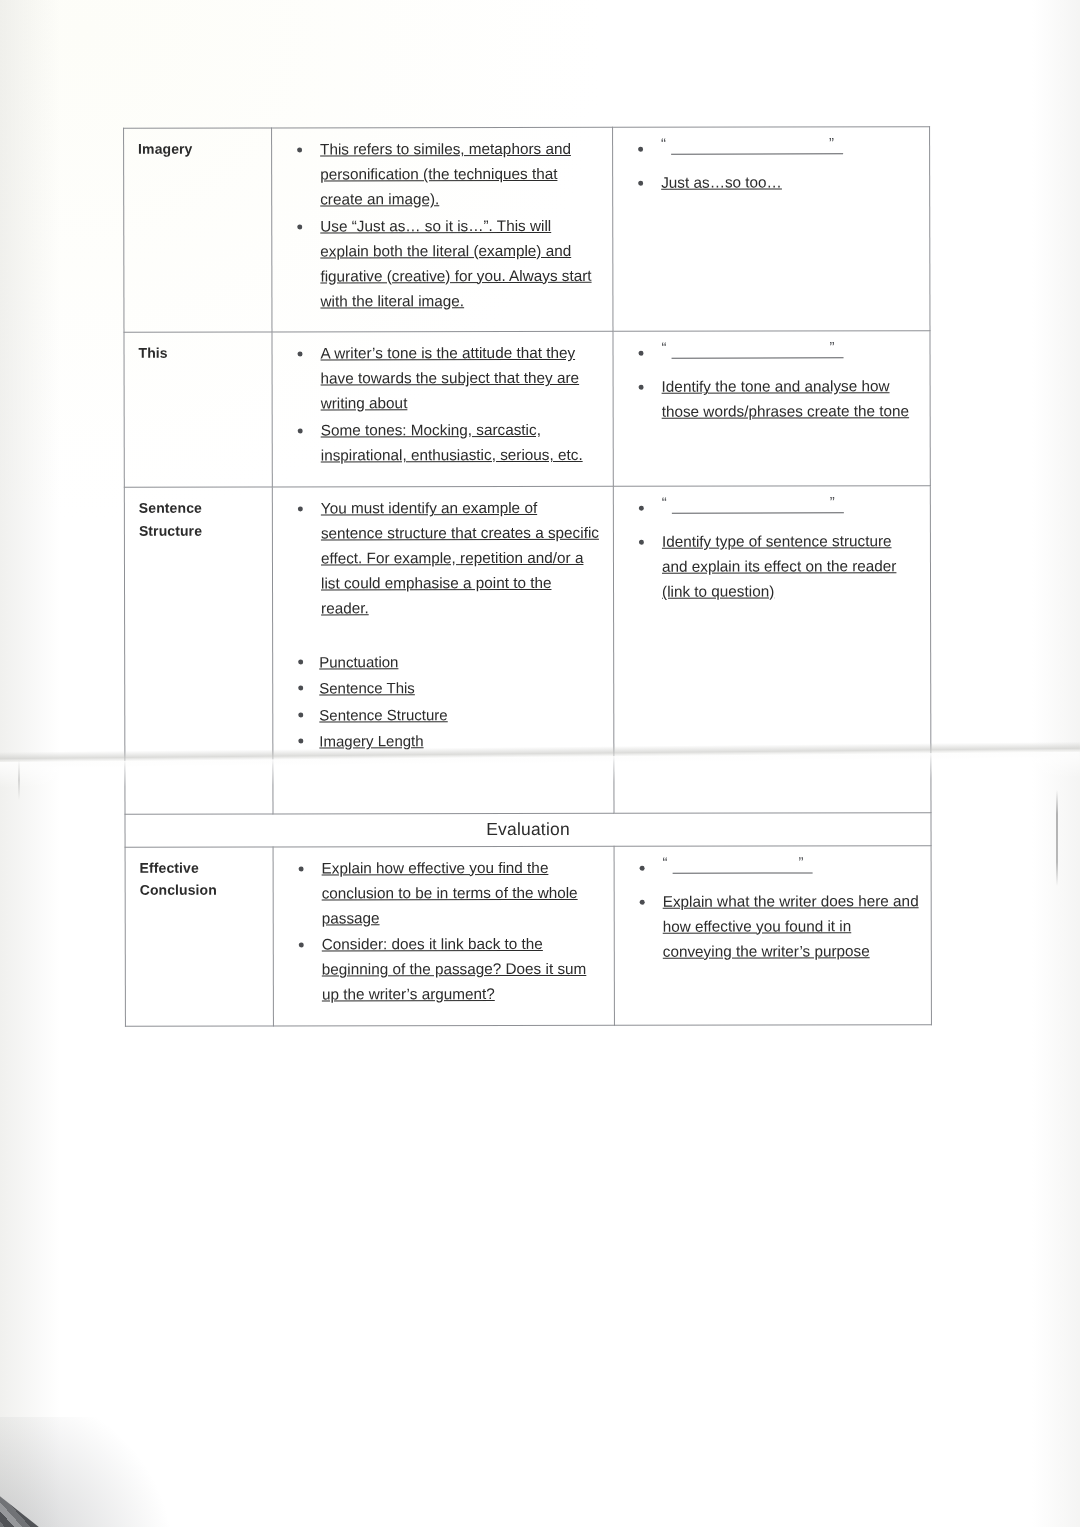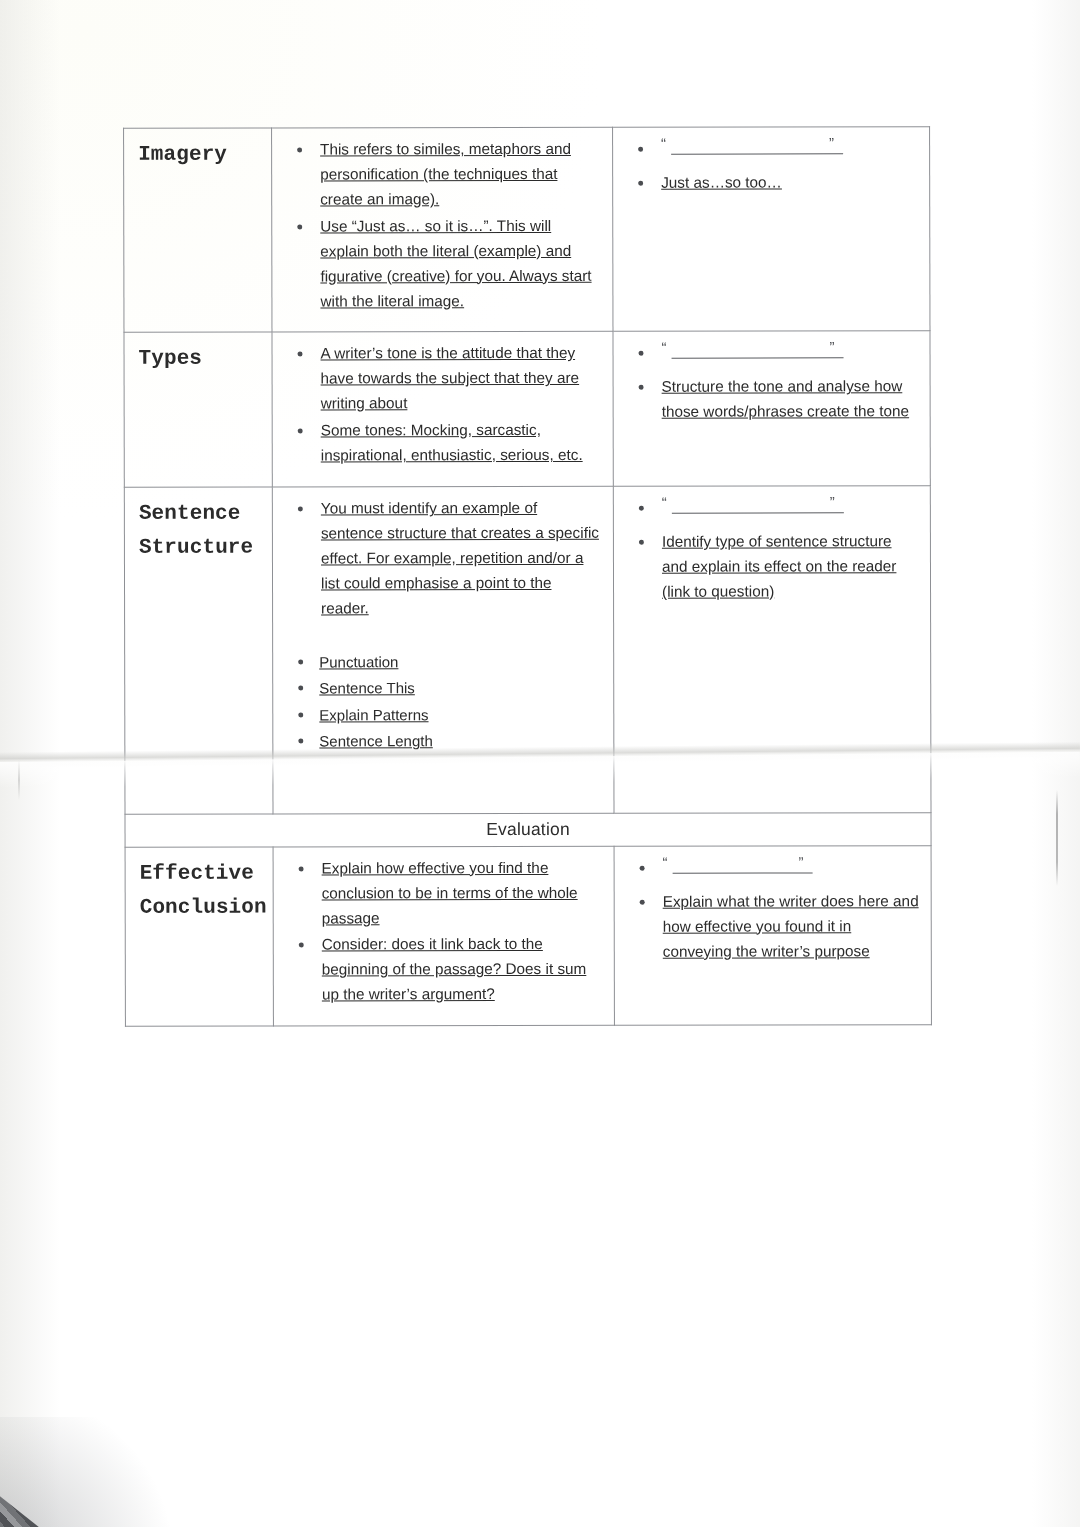--- a/index.html
+++ b/index.html
@@ -132,25 +132,24 @@
     vertical-align: top;
     padding: 0;
     background: transparent;
   }
   col.c-term  { width: 148px; }
   col.c-notes { width: 341px; }
   col.c-quote { width: 317px; }
 
   .term {
     font-weight: bold;
-    font-size: 21px;
+    font-size: 14px;
     line-height: 1.62;
     padding: 9px 0 16px 14px;
     letter-spacing: .1px;
-    font-family: Liberation Mono, monospace;
   }
   .cellpad { padding: 9px 10px 16px 12px; }
 
   ul.bul {
     list-style: none;
     margin: 0;
     padding: 0;
   }
   ul.bul > li {
     position: relative;
@@ -251,41 +250,41 @@
                 </li>
                 <li>Just as…so too…</li>
               </ul>
               <div class="spacer-block"></div>
             </div>
           </td>
         </tr>
 
         <tr>
           <td>
-            <div class="term">Types</div>
+            <div class="term">This</div>
           </td>
           <td>
             <div class="cellpad">
               <ul class="bul">
                 <li>A writer’s tone is the attitude that they have towards the subject that they are writing about</li>
                 <li>Some tones: Mocking, sarcastic, inspirational, enthusiastic, serious, etc.</li>
               </ul>
             </div>
           </td>
           <td>
             <div class="cellpad">
               <ul class="bul tight">
                 <li>
                   <div class="quote-slot">
                     <span class="qopen">“</span>
                     <span class="rule"></span>
                     <span class="qclose">”</span>
                   </div>
                 </li>
-                <li>Structure the tone and analyse how those words/phrases create the tone</li>
+                <li>Identify the tone and analyse how those words/phrases create the tone</li>
               </ul>
             </div>
           </td>
         </tr>
 
         <tr>
           <td>
             <div class="term">
               <span>Sentence</span><br>
               <span>Structure</span>
@@ -293,22 +292,22 @@
           </td>
           <td>
             <div class="cellpad">
               <ul class="bul">
                 <li>You must identify an example of sentence structure that creates a specific effect. For example, repetition and/or a list could emphasise a point to the reader.</li>
               </ul>
               <div style="height:26px"></div>
               <ul class="bul sub">
                 <li>Punctuation</li>
                 <li>Sentence This</li>
-                <li>Explain Patterns</li>
-                <li>Sentence Length</li>
+                <li>Sentence Structure</li>
+                <li>Imagery Length</li>
               </ul>
               <div class="spacer-block"></div>
             </div>
           </td>
           <td>
             <div class="cellpad">
               <ul class="bul tight">
                 <li>
                   <div class="quote-slot">
                     <span class="qopen">“</span>

